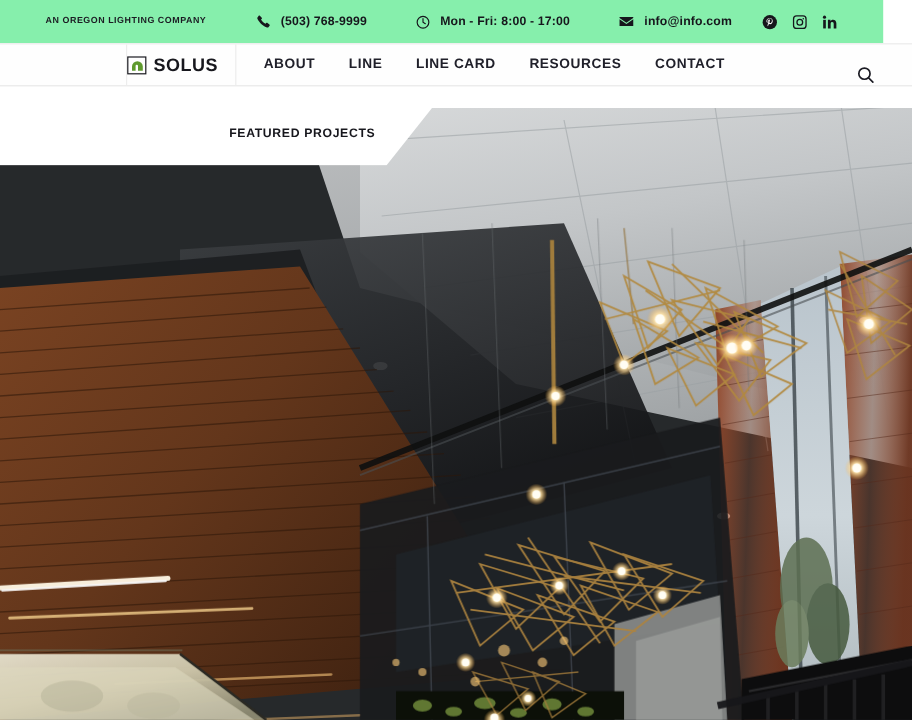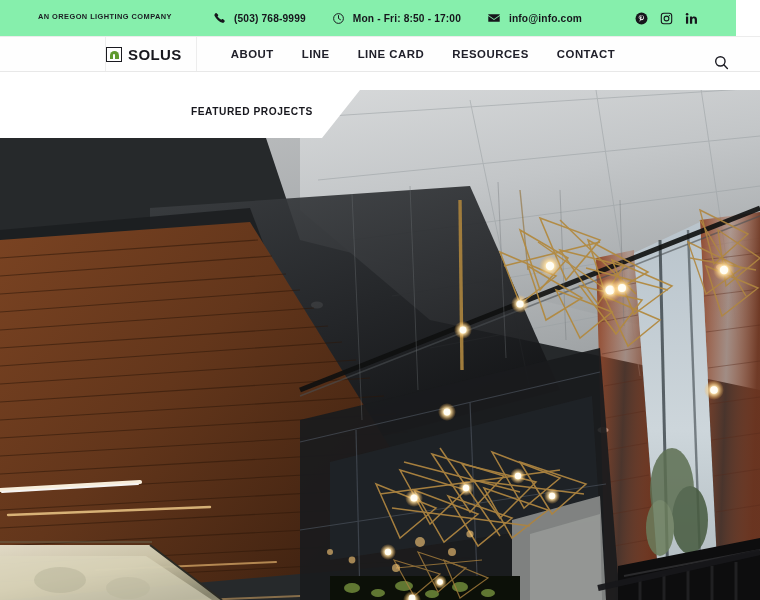--- a/index.html
+++ b/index.html
@@ -19,21 +19,21 @@
     background:#86efac;
     display:flex; align-items:center;padding-left:44px;
   }
   .tagline{
     position:absolute; left:38px; top:12px;
     font-size:7.4px; font-weight:bold; letter-spacing:.45px;
     color:#1b1b22; white-space:nowrap;
   }
   .contact-row{
     position:absolute; left:213px; top:0; height:36px;
-    display:flex; align-items:center; gap:4px;
+    display:flex; align-items:center; gap:18px;
   }
   .ci{ display:flex; align-items:center; margin-right:22px; white-space:nowrap; }
   .ci .gl{ display:inline-flex; align-items:center; justify-content:center; margin-right:8px; color:#16161c; }
   .ci .tx{ font-size:10.2px; font-weight:bold; color:#16161c; letter-spacing:.15px; }
 
   .social{
     position:absolute; right:38px; top:0; height:36px;
     display:flex; align-items:center; gap:12px;
   }
   .social a{ color:#16161c; display:inline-flex; align-items:center; justify-content:center; text-decoration:none; }
@@ -64,21 +64,21 @@
   .logo-mark .arch{
     width:9px; height:8px; background:#5f9a2e;
     border-radius:4.5px 4.5px 0 0; position:relative; top:1px;
   }
   .logo-mark .arch::after{
     content:""; position:absolute; left:3.1px; top:2.6px;
     width:2.8px; height:6px; background:#fefefe; border-radius:1.4px 1.4px 0 0;
   }
   .logo-word{ font-size:15px; font-weight:bold; letter-spacing:.4px; color:#17171d; }
 
-  .mainnav{ display:flex; align-items:center; margin-left:34px; }
+  .mainnav{ display:flex; align-items:center; margin-left:23px; }
   .mainnav a{
     font-size:11.4px; font-weight:bold; letter-spacing:.5px;
     color:#20202a; text-decoration:none; margin-right:28px; white-space:nowrap;
   }
   .mainnav a:last-child{ margin-right:0; }
   .searchbtn{
     position:absolute; right:30px; top:0; height:54px;
     display:flex; align-items:center; background:none; border:0; cursor:pointer; color:#1c1c24;
   }
 
@@ -126,21 +126,21 @@
         <span class="tx">(503) 768-9999</span>
       </div>
 
       <div class="ci">
         <span class="gl">
           <svg width="13" height="13" viewBox="0 0 24 24" fill="none" stroke="currentColor" stroke-width="1.8">
             <circle cx="12" cy="12" r="9"></circle>
             <path d="M12 6.6V12l3.6 2.2" stroke-linecap="round"></path>
           </svg>
         </span>
-        <span class="tx">Mon - Fri: 8:50 - 17:00</span>
+        <span class="tx">Mon - Fri: 8:00 - 17:00</span>
       </div>
 
       <div class="ci">
         <span class="gl">
           <svg width="14" height="14" viewBox="0 0 24 24" fill="currentColor">
             <path d="M2.2 5.6h19.6v1.1L12 13.6 2.2 6.7V5.6zm0 2.9L12 15.3l9.8-6.8v9.9H2.2V8.5z"></path>
           </svg>
         </span>
         <span class="tx">info@info.com</span>
       </div>

